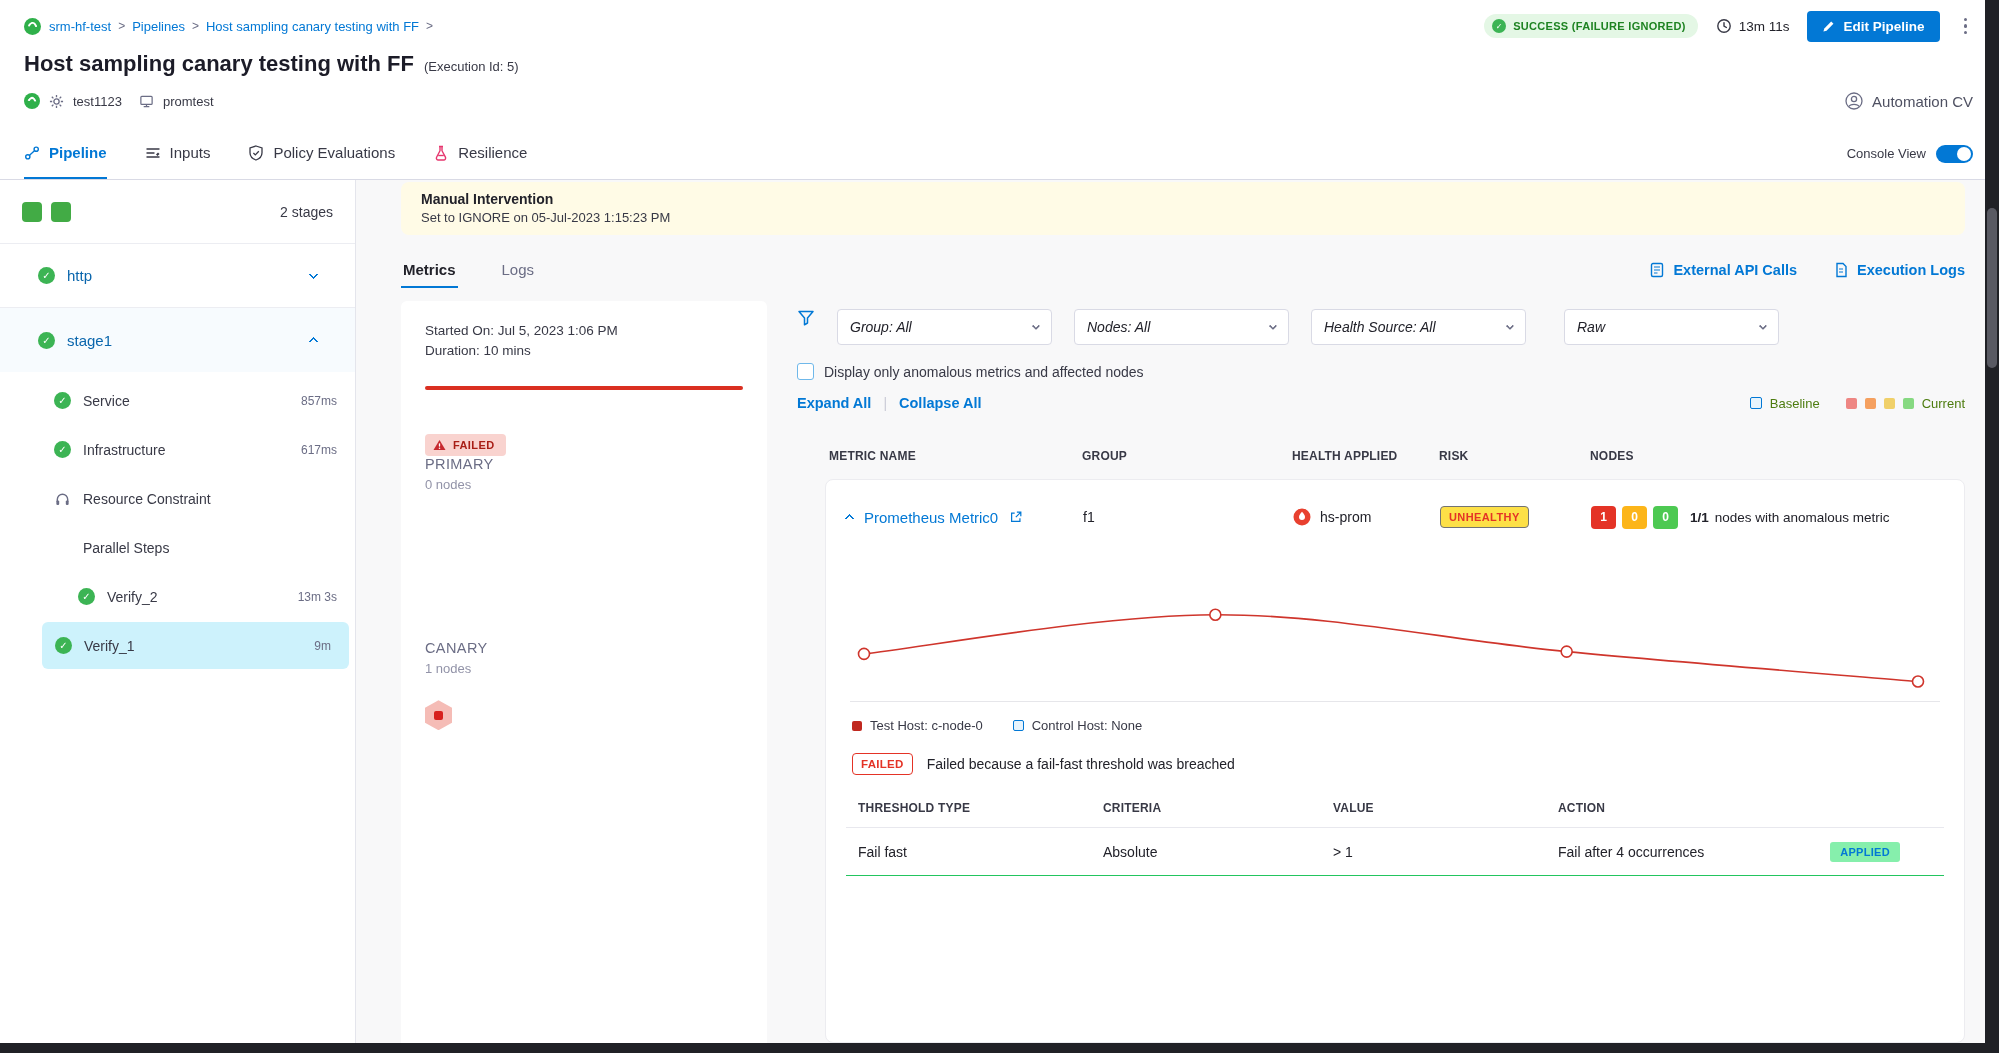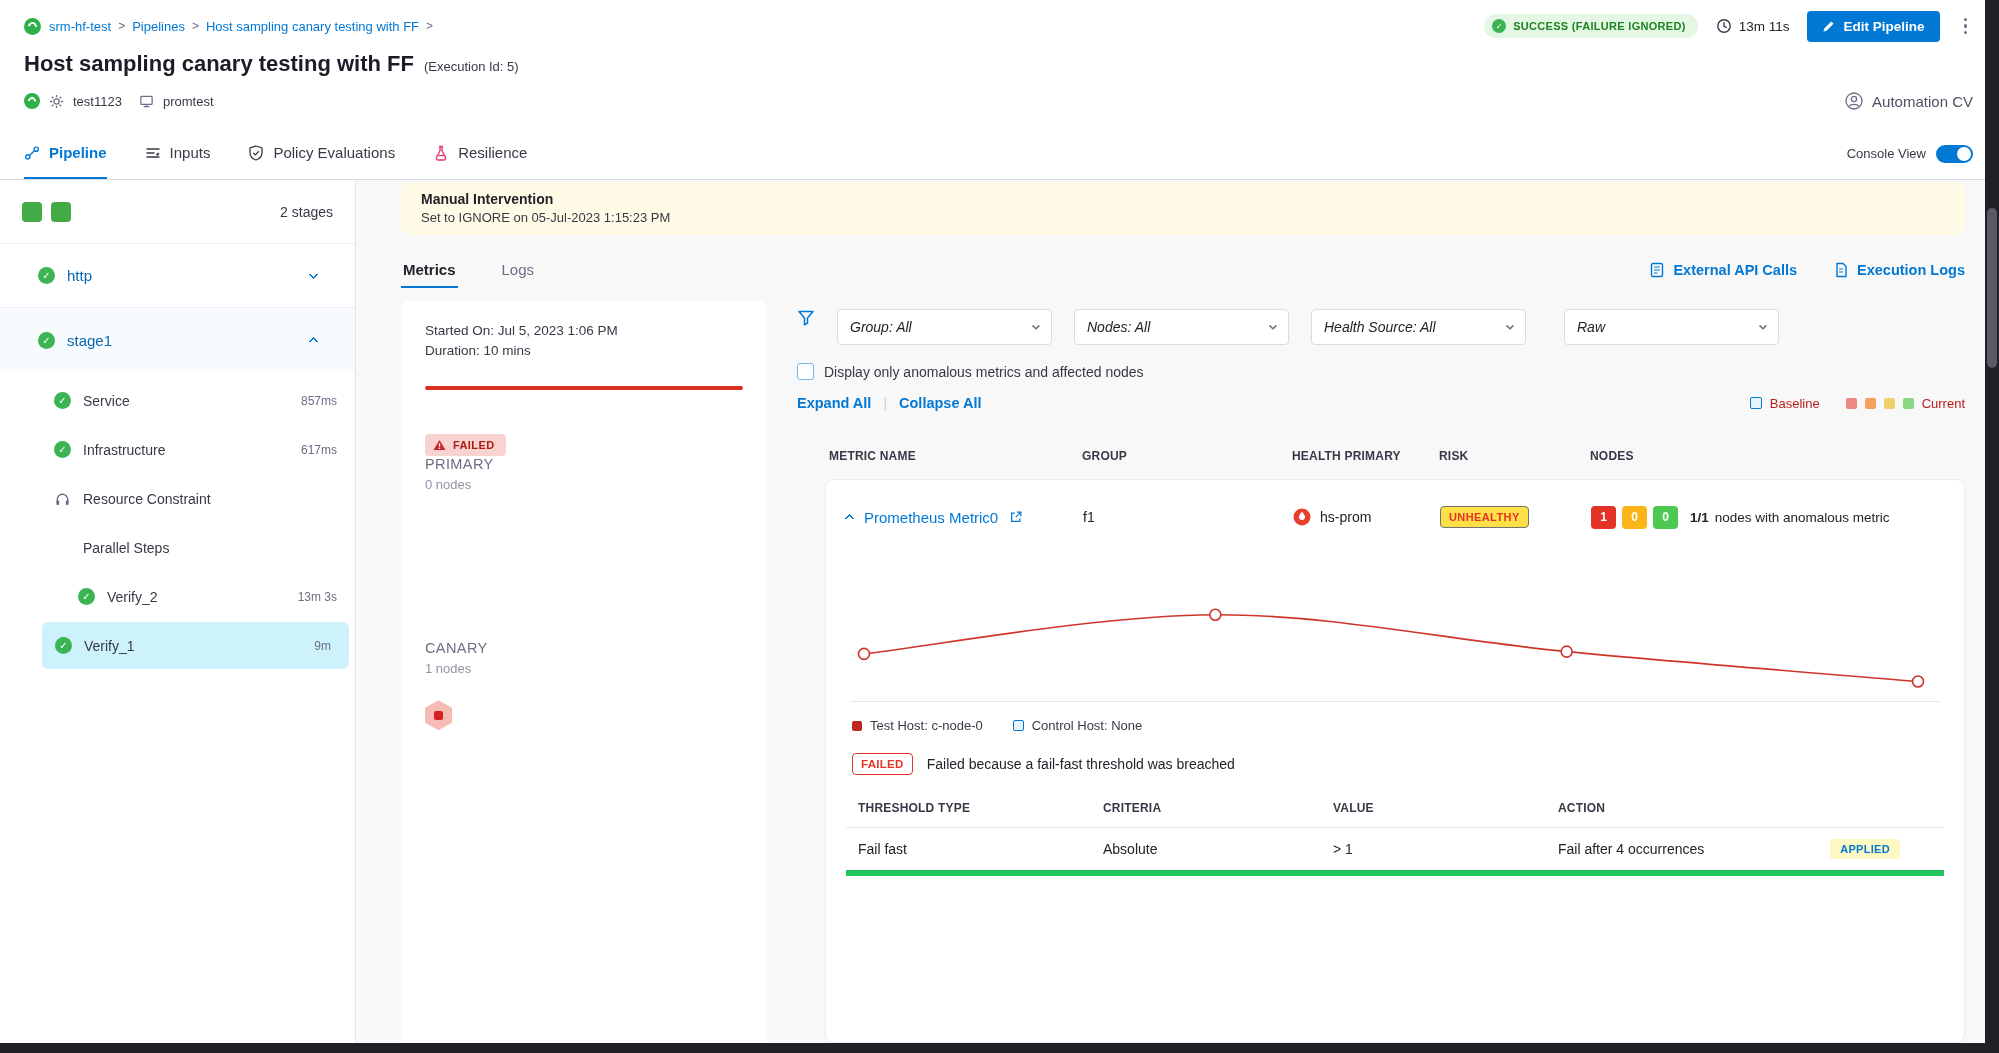--- a/index.html
+++ b/index.html
@@ -94,21 +94,21 @@
   .metrics-area { flex:1; min-width:0; display:flex; flex-direction:column; overflow:hidden; }
   .filter-row { display:flex; align-items:flex-start; gap:22px; margin-top:8px; flex:none;font-style:italic; }
   .dd { width:215px; height:36px; background:#fff; border:1px solid #d9dae5; border-radius:4px; display:flex; align-items:center; justify-content:space-between; padding:0 12px; font-size:14px; color:#22222a; cursor:pointer; }
   .dd.raw { margin-left:16px; }
   .check-row { display:flex; align-items:center; gap:10px; margin-top:18px; flex:none; }
   .checkbox { width:17px; height:17px; border:1.5px solid #6fb8ea; border-radius:3px; background:#fff; cursor:pointer; flex:none; }
   .check-label { font-size:14px; color:#383946; }
   .expand-row { display:flex; align-items:center; gap:12px; margin-top:15px; flex:none; }
   .exp-link { color:#0278d5; font-size:14.5px; font-weight:bold; cursor:pointer; }
   .exp-sep { color:#c9cad6; }
-  .legend { margin-left:auto; display:flex; align-items:center; gap:8px; font-size:13px; color:#b91c1c; }
+  .legend { margin-left:auto; display:flex; align-items:center; gap:8px; font-size:13px; color:#4d7c0f; }
   .lg-baseline { width:12px; height:12px; border:1.5px solid #0278d5; background:#e7f4fd; border-radius:2px; }
   .lg-sq { width:11px; height:11px; border-radius:2px; }
   .lg-gap { width:10px; }
 
   .mt-header { display:grid; grid-template-columns:253px 210px 147px 151px 1fr; padding-left:32px; margin-top:38px; font-size:12px; font-weight:bold; color:#383946; letter-spacing:.2px; flex:none; }
 
   .metric-card { margin:16px 0 10px 28px; background:#fff; border:1px solid #ececf0; border-radius:8px; flex:1; padding:16px 20px; overflow:hidden; display:flex; flex-direction:column; }
   .metric-row { display:grid; grid-template-columns:237px 210px 147px 151px 1fr; align-items:center; min-height:42px; flex:none; }
   .m-name { display:flex; align-items:center; gap:11px; }
   .m-link { color:#0278d5; font-size:15px; cursor:pointer; }
@@ -128,23 +128,23 @@
   .cl-test { width:10px; height:10px; background:#c0281f; border-radius:2px; }
   .cl-control { width:11px; height:11px; border:1.5px solid #0278d5; background:#e7f4fd; border-radius:2px; }
 
   .fail-row { display:flex; align-items:center; gap:14px; margin-top:20px; padding-left:6px; flex:none; }
   .fail-badge { border:1px solid #e43326; color:#e43326; background:#fff; font-size:11.5px; font-weight:bold; letter-spacing:.3px; padding:4px 8px; border-radius:4px; }
   .fail-msg { font-size:14px; color:#22222a; }
 
   .show-details { display:flex; align-items:center; gap:9px; margin-top:26px; padding-left:6px; color:#0278d5; font-size:14.5px; font-weight:bold; cursor:pointer; flex:none; }
 
   .dt-header { display:grid; grid-template-columns:245px 230px 225px 1fr; padding:0 8px 12px 12px; margin-top:26px; font-size:12px; font-weight:bold; color:#383946; letter-spacing:.2px; border-bottom:1px solid #e8e8ee; flex:none; }
-  .dt-row { display:grid; grid-template-columns:245px 230px 225px 1fr; padding:0 8px 0 12px; height:48px; align-items:center; font-size:14px; color:#22222a; border-bottom:6px solid #22c55e; flex:none; }
+  .dt-row { display:grid; grid-template-columns:245px 230px 225px 1fr; padding:0 8px 0 12px; height:48px; align-items:center; font-size:14px; color:#22222a; border-bottom:1px solid #22c55e; flex:none; }
   .dt-action { display:flex; align-items:center; }
-  .applied-badge { margin-left:auto; margin-right:36px; background:#fef9c3; color:#0278d5; font-size:11px; font-weight:bold; letter-spacing:.3px; padding:4px 10px; border-radius:3px; }
+  .applied-badge { margin-left:auto; margin-right:36px; background:#86efac; color:#0278d5; font-size:11px; font-weight:bold; letter-spacing:.3px; padding:4px 10px; border-radius:3px; }
 
   
   .vscroll { position:absolute; top:0; right:0; width:14px; height:100%; background:#202126; z-index:50; cursor:pointer; }
   .vscroll .thumb { position:absolute; top:208px; left:2px; width:10px; height:160px; border-radius:5px; background:#595a63; }
   .hscroll { position:absolute; bottom:0; left:0; width:100%; height:10px; background:#202126; z-index:49; cursor:pointer; }
 </style>
 </head>
 <body>
 
 <div class="app">
@@ -408,21 +408,21 @@
               <span class="lg-sq" style="background:#f5a05f;"></span>
               <span class="lg-sq" style="background:#f0d069;"></span>
               <span class="lg-sq" style="background:#86d981;"></span>
               <span>Current</span>
             </span>
           </div>
 
           <div class="mt-header">
             <span>METRIC NAME</span>
             <span>GROUP</span>
-            <span>HEALTH PRIMARY</span>
+            <span>HEALTH APPLIED</span>
             <span>RISK</span>
             <span>NODES</span>
           </div>
 
           <div class="metric-card">
 
             <div class="metric-row">
               <span class="m-name">
                 <span class="chev up"></span>
                 <a class="m-link">Prometheus Metric0</a>

